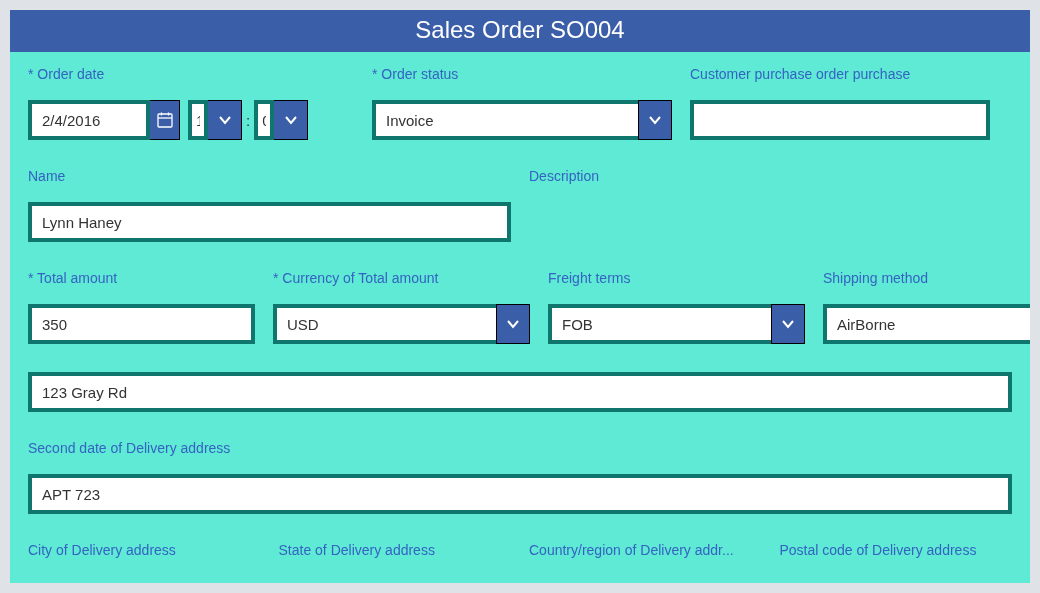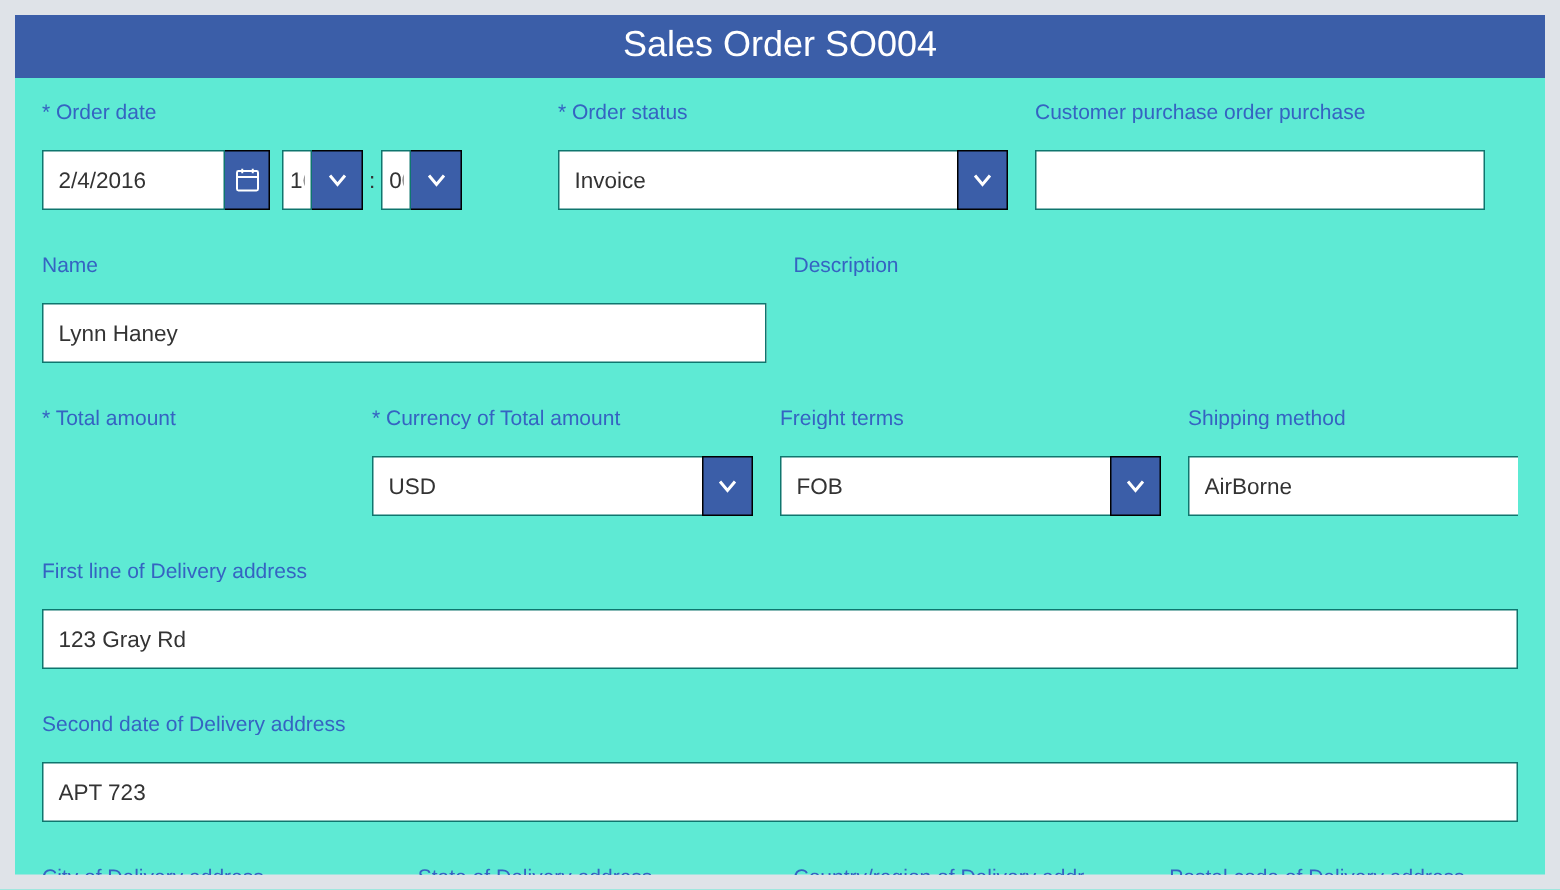--- a/index.html
+++ b/index.html
@@ -62,21 +62,21 @@
     .row {
       display: flex;
       gap: 18px;
       margin-bottom: 28px;
     }
     .col {
       display: flex;
       flex-direction: column;
     }
     .input {
-      border: 1px solid #0f766e;
+      border: 4px solid #0f766e;
       font-size: 15px;
       color: #333;
       padding: 8px 10px;
       height: 40px;
       background: #fff;
       outline: none;
     }
     .input::placeholder { color: #999; }
     .select-wrap {
       display: flex;
@@ -215,20 +215,21 @@
         <input class="input" value="Lynn Haney" style="">
       </div>
       <div class="col c">
         <span class="field-label">Description</span>
       </div>
     </div>
 
     <div class="row row3">
       <div class="col c">
         <span class="field-label required">Total amount</span>
+        <input class="input" value="350" style="">
       </div>
       <div class="col c">
         <span class="field-label required">Currency of Total amount</span>
         <div class="select-wrap">
           <input class="input" value="USD" style="">
           <div class="select-btn">
             <svg viewBox="0 0 16 16">
                 <polyline points="3,5 8,11 13,5"></polyline>
               </svg>
           </div>
@@ -249,21 +250,20 @@
         <span class="field-label">Shipping method</span>
         <div class="select-wrap">
           <input class="input" value="AirBorne" style="">
 
         </div>
       </div>
     </div>
 
     <div class="row row-full">
       <div class="col c">
-        <span class="field-label">First line of Delivery address</span>
         <input class="input" value="123 Gray Rd" style="">
       </div>
     </div>
 
     <div class="row row-full">
       <div class="col c">
         <span class="field-label">Second date of Delivery address</span>
         <input class="input" value="APT 723" style="">
       </div>
     </div>

